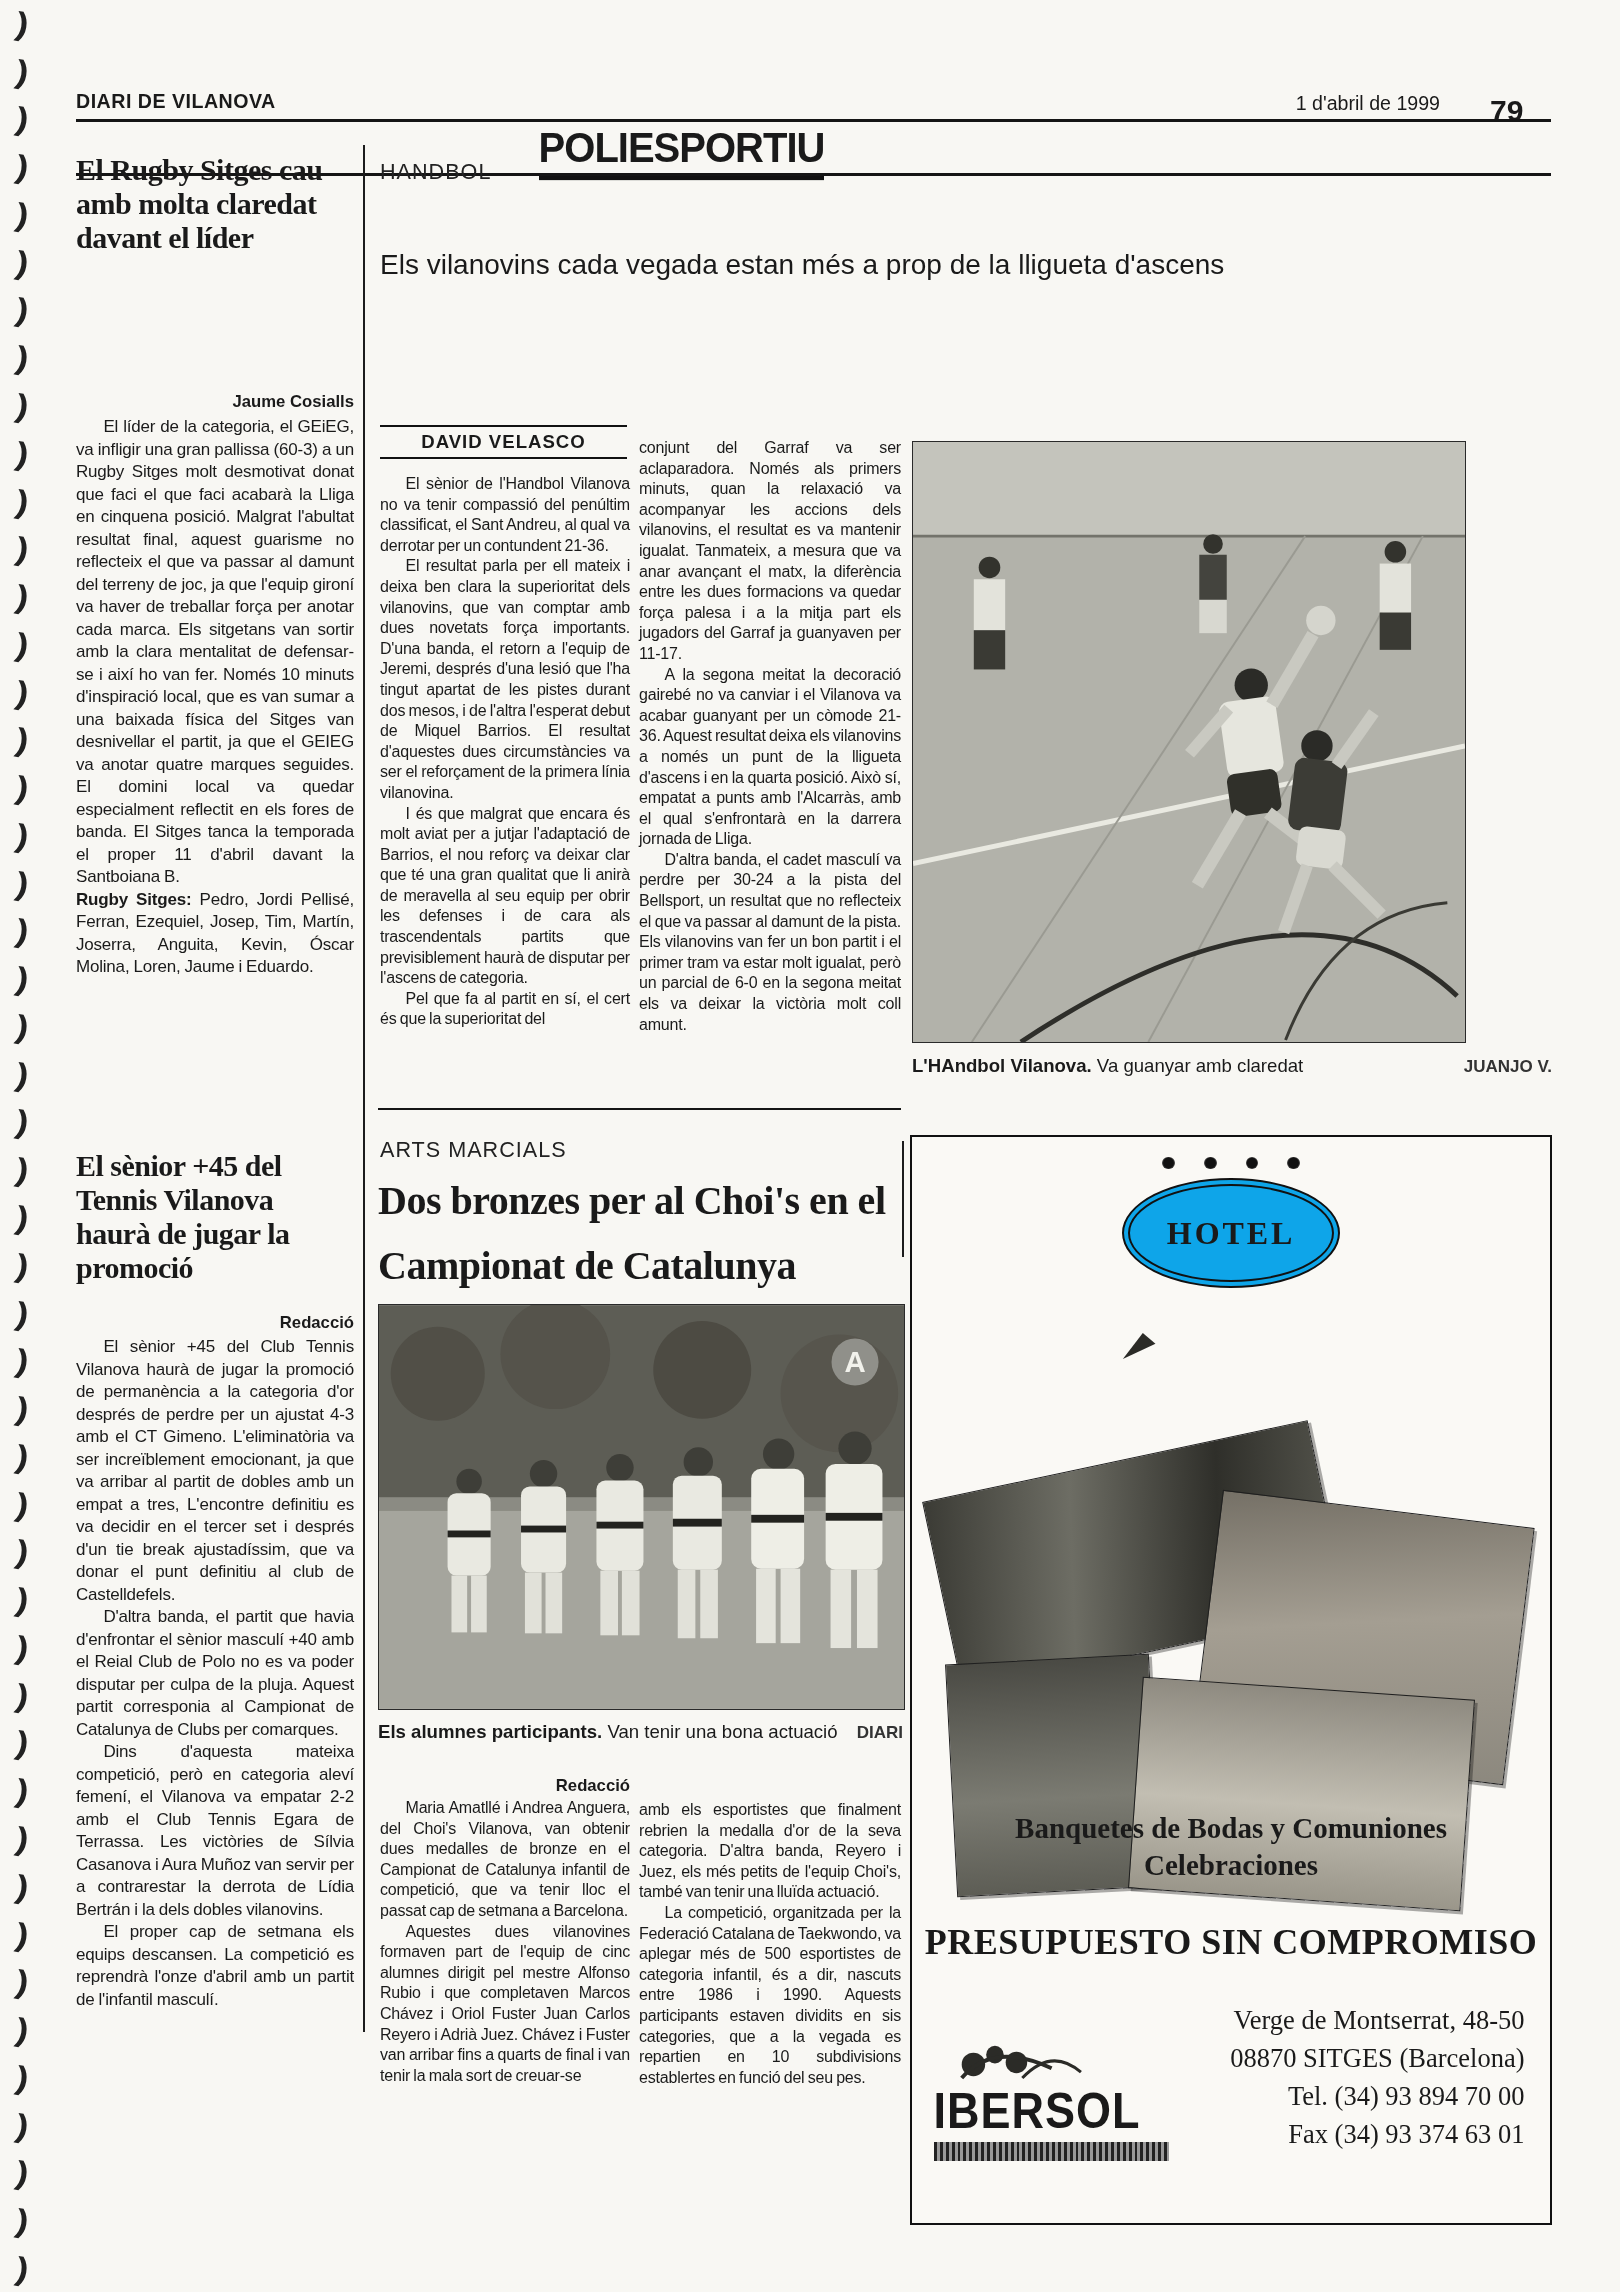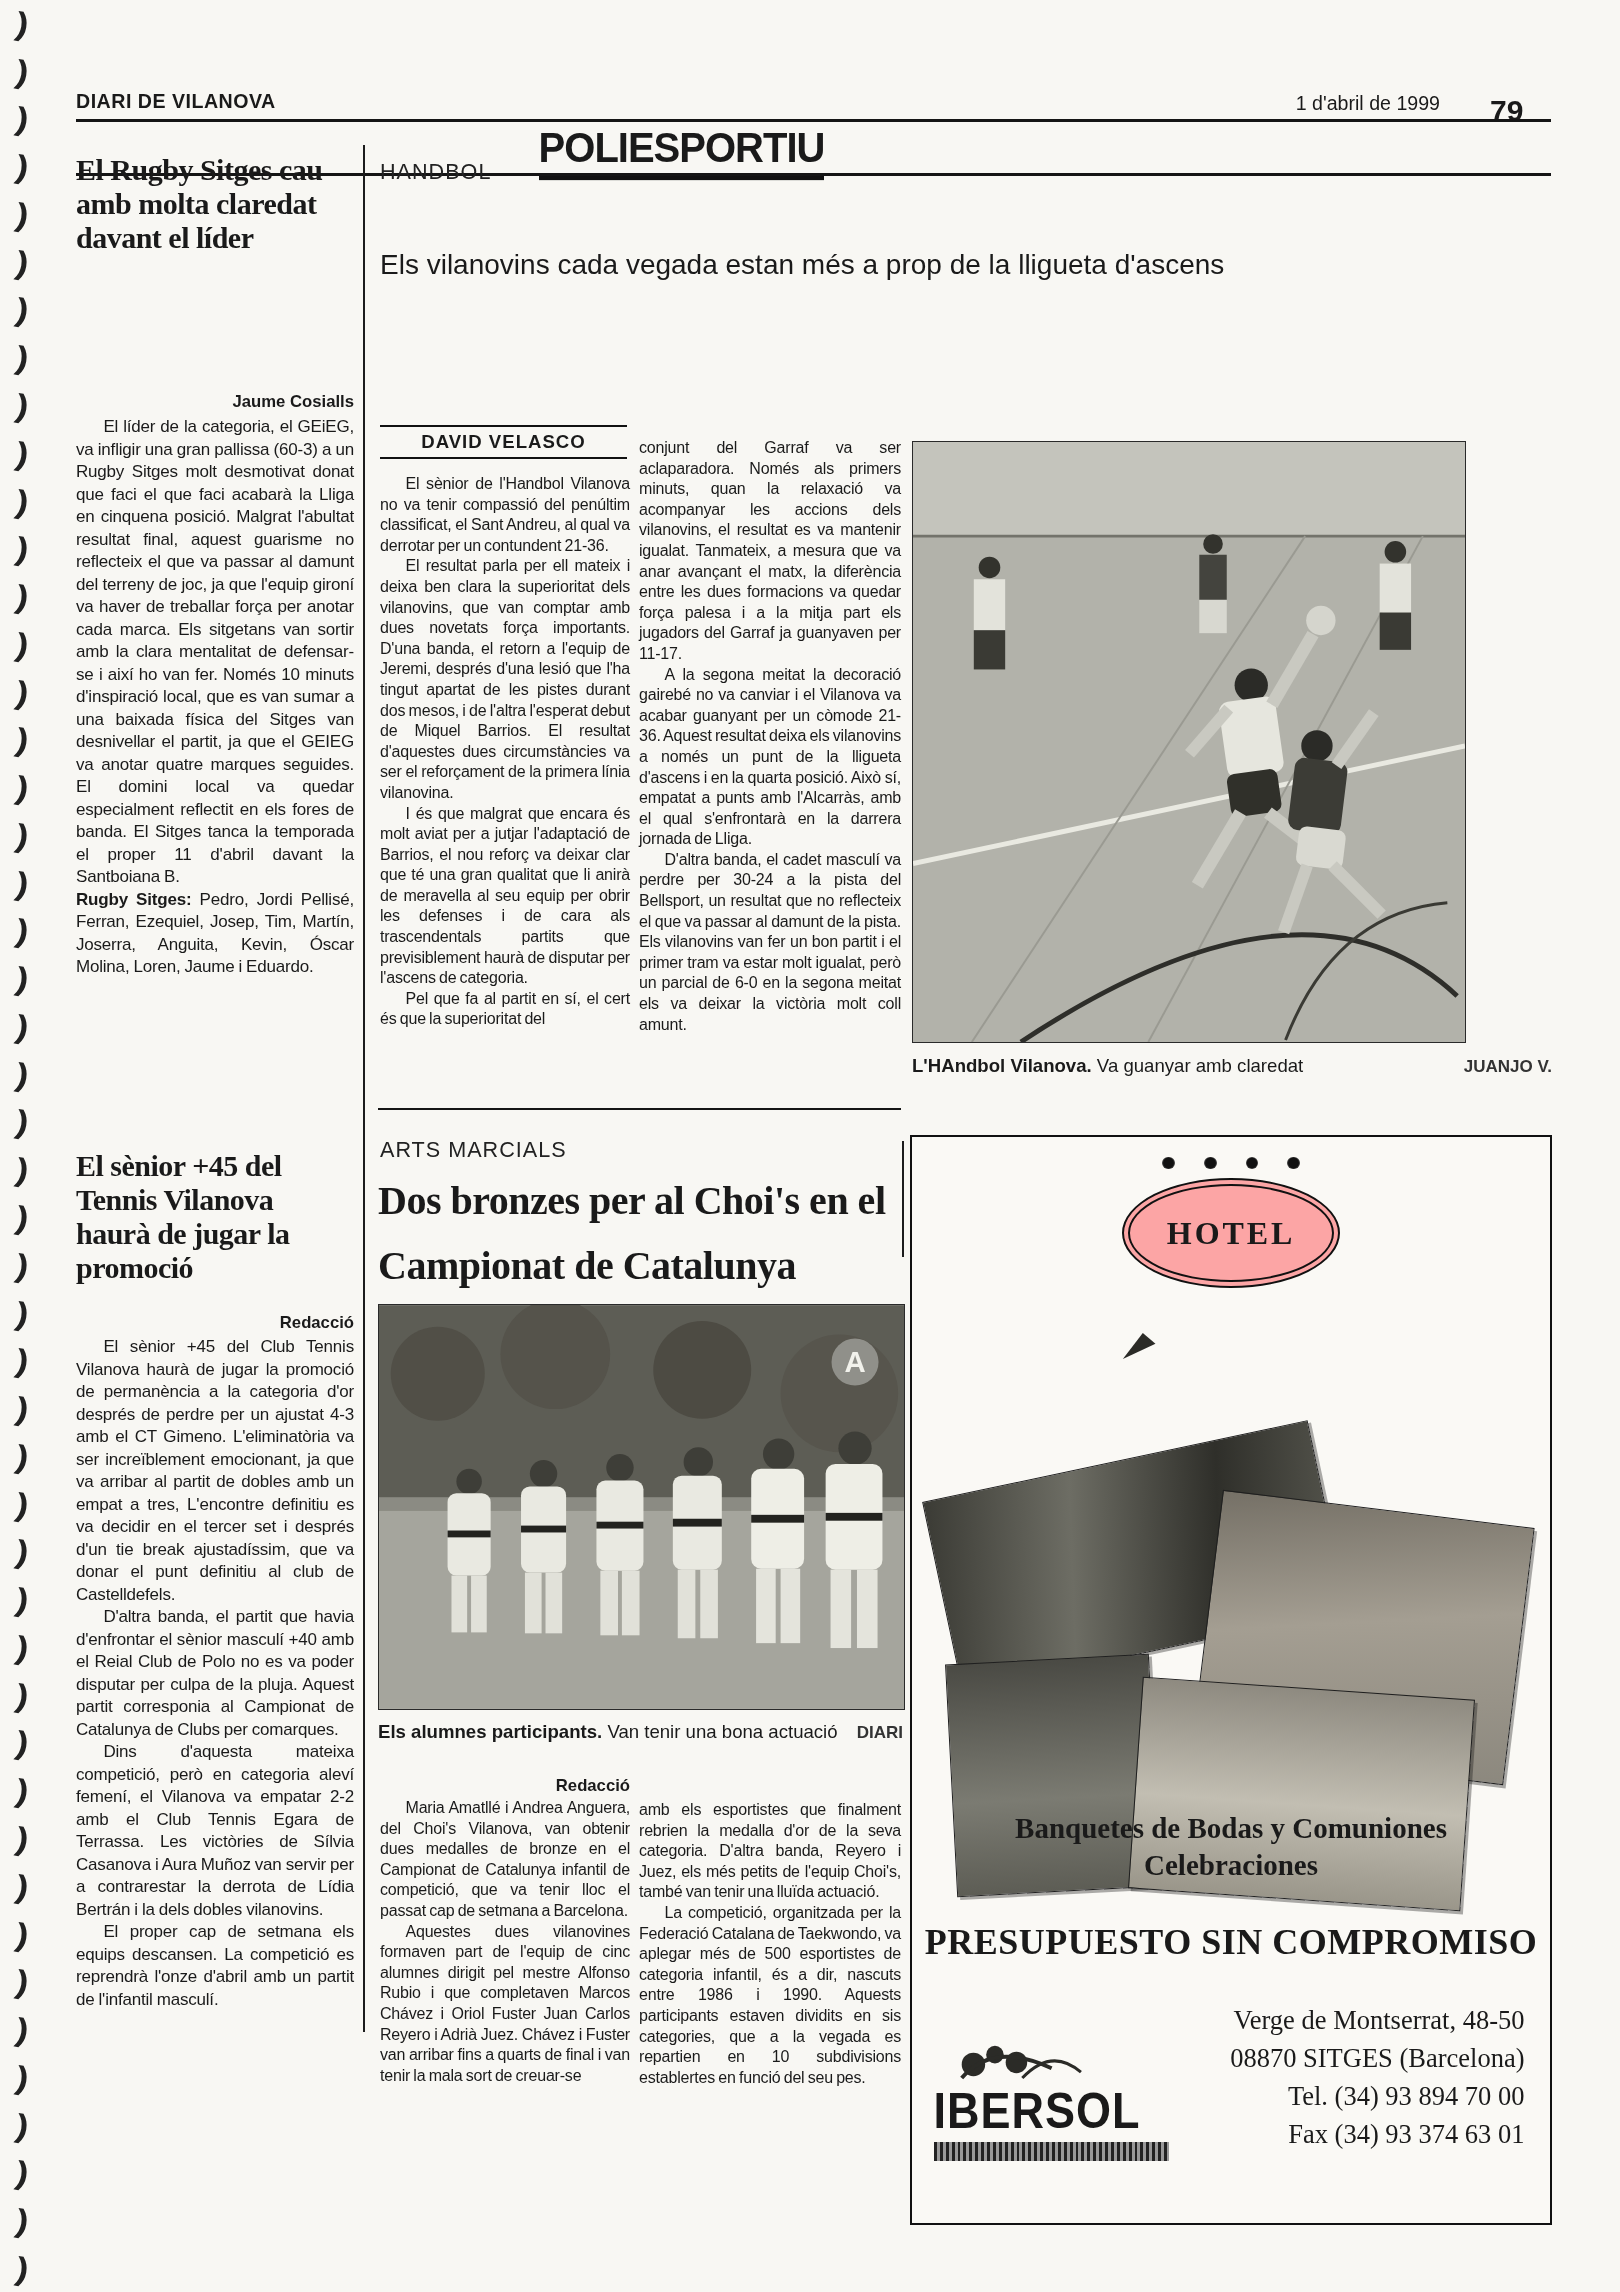--- a/index.html
+++ b/index.html
@@ -38,21 +38,21 @@
   .lead-bold{font-weight:bold;}
   
   .caption{display:flex;justify-content:space-between;align-items:baseline;}
   .caption .cap-main{font-size:18.6px;}
   .caption .cap-credit{font-size:17px;font-weight:bold;color:#333;}
   .photo-frame{border:1px solid #2a2a2a;background:#b5b5ae;}
   
   #adbox{border:2.9px solid #111;background:#faf9f5;box-sizing:border-box;}
   .stars-row{display:flex;justify-content:center;gap:29px;}
   .star-dot{width:12.7px;height:12.7px;border-radius:50%;background:radial-gradient(circle,#111 55%,#555 75%,transparent 78%);}
-  .hotel-oval{border:2.9px solid #111;border-radius:50%;background:#fca5a5;display:flex;
+  .hotel-oval{border:2.9px solid #111;border-radius:50%;background:#0ea5e9;display:flex;
               align-items:center;justify-content:center;z-index:3;}
   .hotel-oval .inner{border:2px solid #111;border-radius:50%;width:calc(100% - 11.8px);height:calc(100% - 11.8px);
               display:flex;align-items:center;justify-content:center;}
   .hotel-word{font-family:"Liberation Serif",serif;font-size:32px;letter-spacing:2.9px;font-weight:bold;}
   .name-box{border:4.9px solid #1d1d1d;display:flex;align-items:center;justify-content:center;}
   .name-box .inner{border:2px solid #1d1d1d;width:calc(100% - 7.8px);height:calc(100% - 7.8px);
               display:flex;align-items:center;justify-content:center;}
   .hotel-name{font-family:"Liberation Serif",serif;font-size:51px;font-weight:bold;letter-spacing:7.8px;transform:scaleY(1.05);}
   .ad-photo{position:absolute;border:1px solid #1f1f1f;box-shadow:2.9px 2.9px 0 rgba(20,20,20,.35);}
   .ad-line{font-family:"Liberation Serif",serif;font-weight:bold;text-align:center;}

